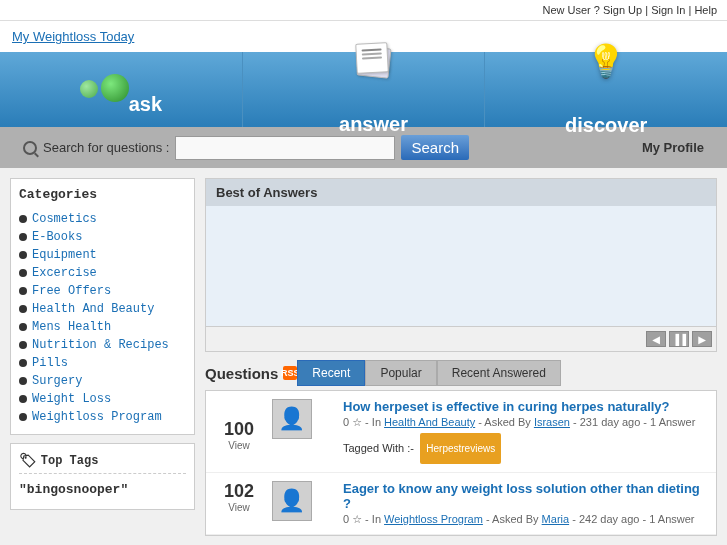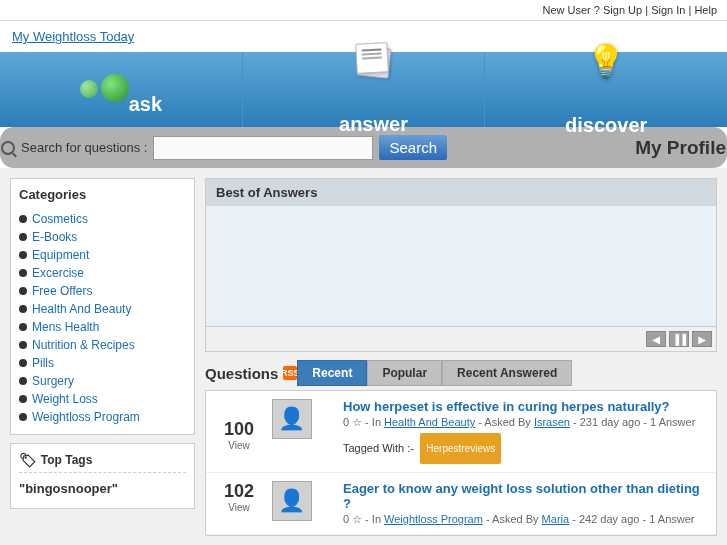--- a/index.html
+++ b/index.html
@@ -51,23 +51,22 @@
       font-size: 20px;
     }
     .bubble-big { width: 28px; height: 28px; background: radial-gradient(circle at 35% 35%, #7de87d, #2a8a2a); border-radius: 50%; }
     .bubble-small { width: 18px; height: 18px; background: radial-gradient(circle at 35% 35%, #a0e8a0, #4aaa4a); border-radius: 50%; margin-bottom: 4px; }
 
     
     #search-bar {
       background: #b0b0b0;
       display: flex;
       align-items: center;
-      padding: 8px 1px;
+      padding: 8px 23px;
       justify-content: space-between;
-      border-radius: 14px;
     }
     #search-left {
       display: flex;
       align-items: center;
       gap: 6px;
       flex: 1;
     }
     #search-label { color: #333; font-size: 13px; }
     #search-input {
       width: 220px;
@@ -81,39 +80,40 @@
       background: linear-gradient(to bottom, #6a9fd8, #2a6ab8);
       color: white;
       border: none;
       padding: 4px 10px;
       font-size: 15px;
       cursor: pointer;
       border-radius: 2px;
     }
     #my-profile-link {
       color: #333;
-      font-size: 19px;
+      font-size: 13px;
       font-weight: bold;
       text-decoration: none;
       cursor: pointer;
     }
 
     
     #main-content {
       display: flex;
       gap: 0;
       padding: 10px;
       background: #f0f0f0;
     }
 
     
     #sidebar {
       width: 185px;
       min-width: 185px;
       margin-right: 10px;
+      font-family: Liberation Mono, monospace;
     }
     #categories-box {
       background: white;
       border: 1px solid #ccc;
       padding: 8px;
       margin-bottom: 8px;
     }
     #categories-box h3 {
       font-size: 13px;
       font-weight: bold;
@@ -227,21 +227,20 @@
       display: flex;
       gap: 0;
     }
     .q-tab {
       padding: 5px 14px;
       background: #c0c0c0;
       border: 1px solid #aaa;
       cursor: pointer;
       font-size: 12px;
       color: #333;
-      font-weight: bold;
     }
     .q-tab.active {
       background: #3a7db8;
       color: white;
       border-color: #2a6ab8;
     }
 
     #questions-list { background: white; border: 1px solid #ccc; margin-top: 4px; }
 
     .question-item {

